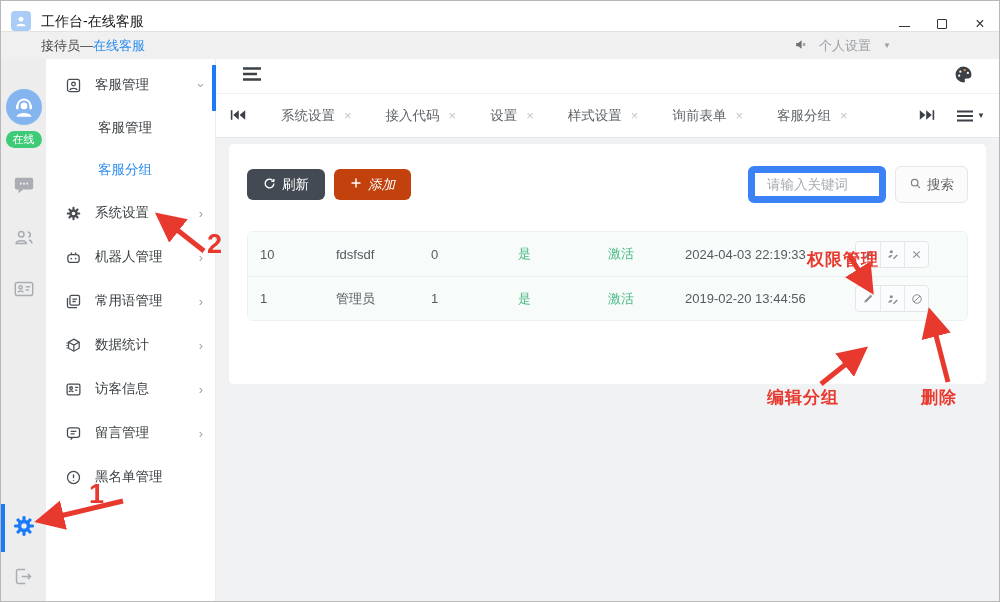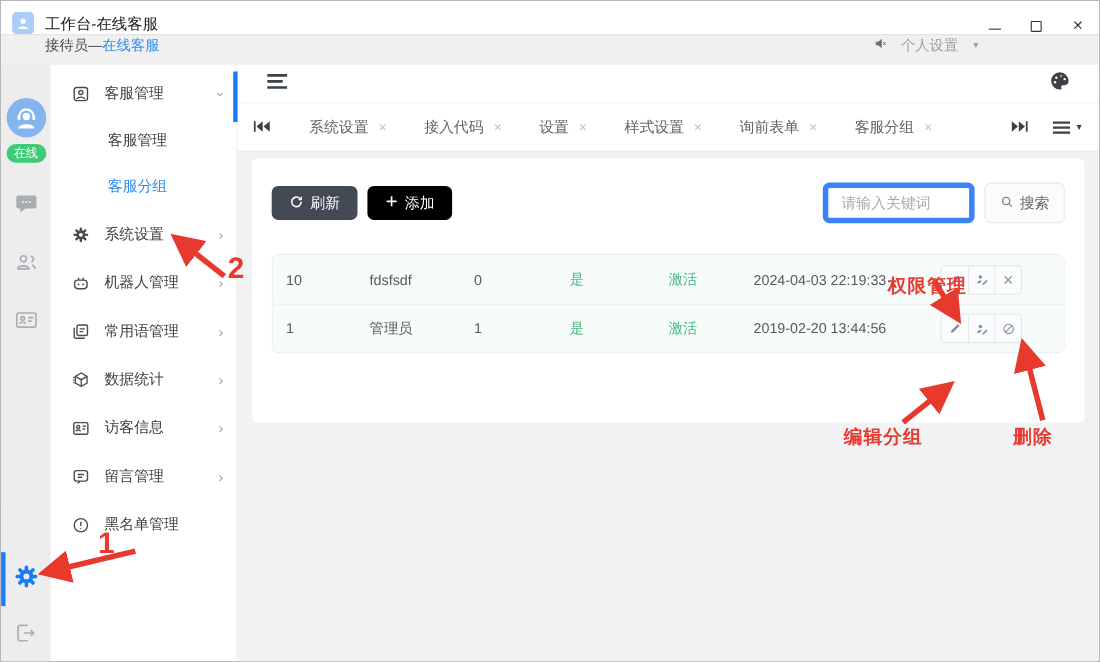--- a/index.html
+++ b/index.html
@@ -11,21 +11,21 @@
   .titlebar { height:30px; display:flex; align-items:flex-end; padding:0 12px 0 10px; background:#fff; }
   .app-icon { width:20px; height:20px; border-radius:4px; background:#a9cdf6; display:flex; align-items:center; justify-content:center; margin-right:10px; }
   .app-title { font-size:14px; color:#1a1a1a; }
   .win-controls { margin-left:auto; display:flex; align-items:center; gap:24px; color:#333; }
   .win-btn { width:14px; height:14px; display:flex; align-items:center; justify-content:center; cursor:default; }
   .wb-min { width:11px; border-bottom:1.6px solid #333; height:6px; }
   .wb-max { width:10px; height:10px; border:1.6px solid #333; border-radius:1px; }
   .wb-close { font-size:16px; line-height:1; color:#333; }
 
   
-  .subbar { height:28px; background:#f0f0f0; border-top:1px solid #e3e3e3; display:flex; align-items:flex-start; padding-left:40px; font-size:13px; color:#4a4a4a; }
+  .subbar { height:28px; background:#f0f0f0; border-top:1px solid #e3e3e3; display:flex; align-items:center; padding-left:40px; font-size:13px; color:#4a4a4a; }
   .subbar .link { color:#2b8cf0; }
   .subbar-right { margin-left:auto; margin-right:108px; display:flex; align-items:center; gap:12px; color:#8a8f96; }
   .subbar-right .ps-label { color:#9aa0a6; font-size:13px; }
   .caret { font-size:8px; color:#9aa0a6; }
 
   
   .body { display:flex; height:544px; }
 
   
   .rail { width:45px; background:#ededee; position:relative; display:flex; flex-direction:column; align-items:center; padding-top:30px; flex-shrink:0; }
@@ -58,23 +58,23 @@
   .tab { display:flex; align-items:center; gap:9px; padding:0 17px; font-size:13.5px; color:#5f6368; cursor:default; }
   .tab .tab-close { color:#c2c6cb; font-size:13px; line-height:1; }
   .tabbar-right { margin-left:auto; display:flex; align-items:center; gap:22px; }
 
   
   .content { flex:1; background:#f1f2f4; padding:6px 13px 0 13px; }
   .card { background:#fff; border-radius:5px; height:240px; padding:22px 18px 0 18px; }
   .toolbar { display:flex; align-items:center; }
   .btn { display:inline-flex; align-items:center; gap:6px; height:31px; border:none; border-radius:6px; font-size:13.5px; padding:0 16px; cursor:pointer; font-family:inherit; }
   .btn-refresh { background:#434a54; color:#fff; }
-  .btn-add { background:#000000; color:#fff; margin-left:9px; }
+  .btn-add { background:#c2410c; color:#fff; margin-left:9px;font-style:italic; }
   .search-box { margin-left:auto; display:flex; align-items:center; gap:9px; }
-  .search-input { width:138px; height:37px; border:5px solid #3b82f6; border-radius:6px; padding:0 12px; font-size:13.5px; color:#444; outline:none; font-family:inherit; }
+  .search-input { width:138px; height:37px; border:7px solid #3b82f6; border-radius:6px; padding:0 12px; font-size:13.5px; color:#444; outline:none; font-family:inherit; }
   .search-input::placeholder { color:#a6abb2; }
   .btn-search { display:inline-flex; align-items:center; gap:5px; height:37px; background:#fbfbfc; border:1px solid #e6e6e8; border-radius:6px; color:#666; font-size:13.5px; padding:0 13px; cursor:pointer; font-family:inherit; }
 
   
   .grid-table { margin-top:28px; border:1px solid #edf0f2; border-radius:6px; overflow:hidden; }
   .tr { display:grid; grid-template-columns:76px 95px 87px 90px 77px 170px 1fr; align-items:center; padding:0 12px; }
   .tr.head { height:46px; background:#fff; font-weight:700; font-size:13.5px; color:#2f3338; border-bottom:1px solid #eef1f3; }
   .tr.row { height:44px; background:#f7fbf9; font-size:13px; color:#565b61; }
   .tr.row + .tr.row { border-top:1px solid #eaf1ee; }
   .cell-green { color:#49b984; }

